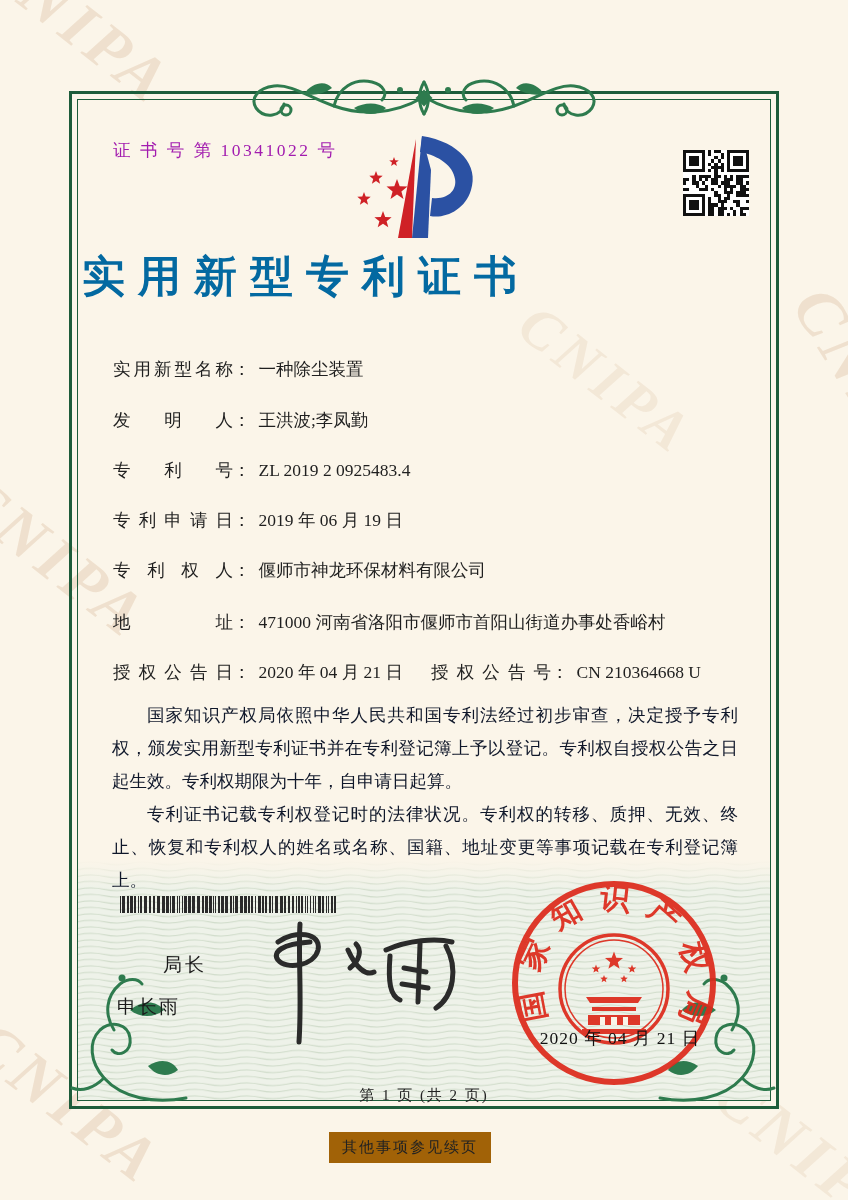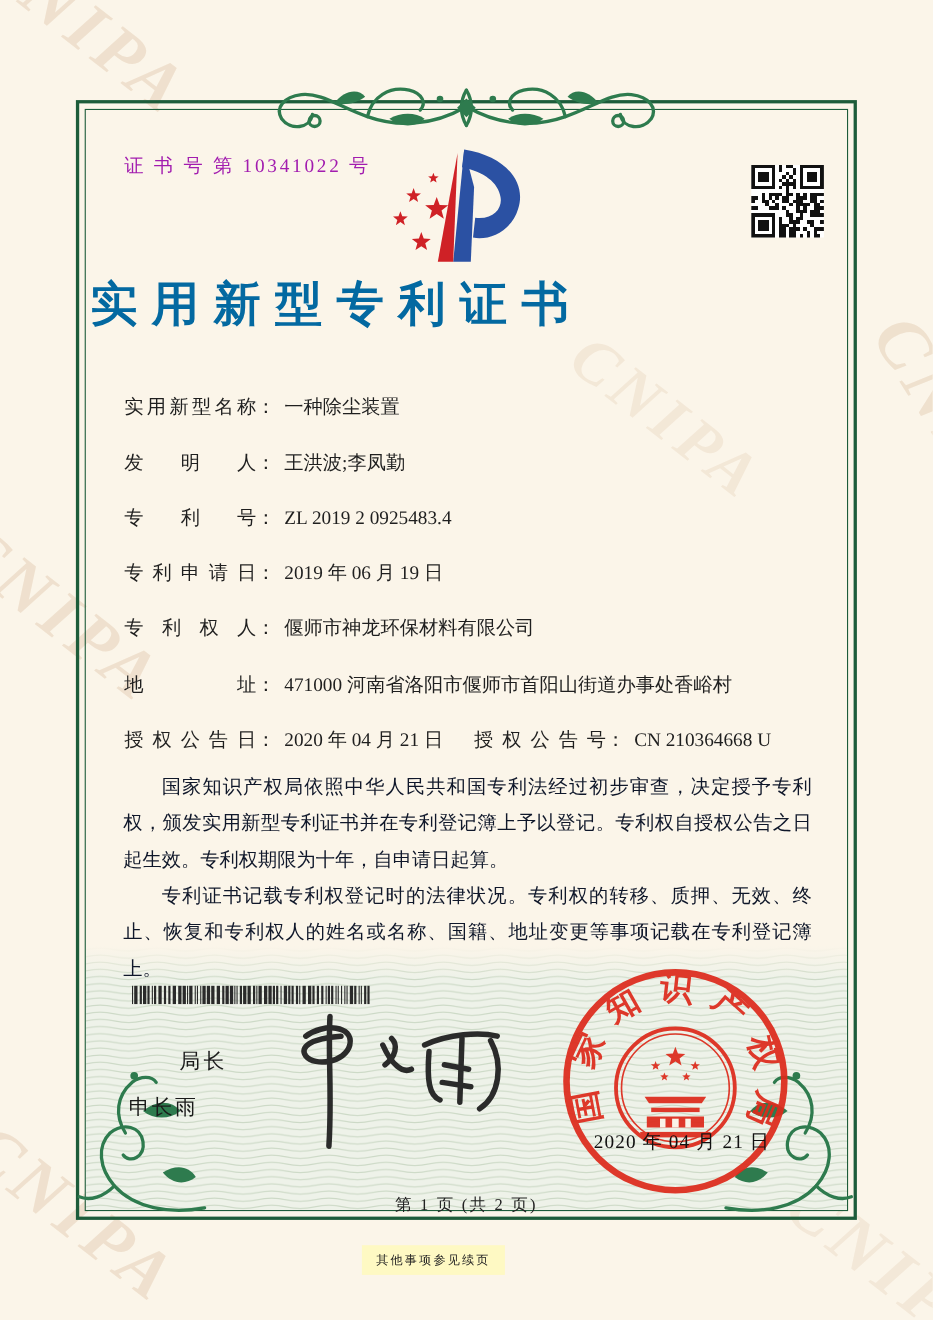--- a/index.html
+++ b/index.html
@@ -48,21 +48,21 @@
   .signer-title{position:absolute;left:117px;top:952px;font-size:19px;letter-spacing:3px;color:#1a1a1a;z-index:4;margin-left:46px;}
   .signer-name{position:absolute;left:117px;top:994px;font-size:19px;letter-spacing:2px;color:#1a1a1a;z-index:4;}
   .signature{position:absolute;left:238px;top:916px;z-index:5;}
 
   .seal{position:absolute;left:508px;top:877px;z-index:5;}
   .sealdate{position:absolute;left:520px;top:1026px;width:200px;text-align:center;font-size:17.5px;
             letter-spacing:1px;color:#111;z-index:6;}
 
   .pfooter{position:absolute;left:69px;top:1086px;width:710px;text-align:center;font-size:15px;
            letter-spacing:2px;color:#222;z-index:6;}
-  .contnote{position:absolute;left:329px;top:1132px;background:#fef9c3;padding:6px 13px;font-size:11px;
+  .contnote{position:absolute;left:329px;top:1132px;background:#a16207;padding:6px 13px;font-size:15px;
             letter-spacing:2px;color:#222;z-index:6;}
 </style>
 </head>
 <body>
 
 <div class="page">
 
   <div class="wm wm1">CNIPA</div>
   <div class="wm wm2 f">CNIPA</div>
   <div class="wm wm3">CNIPA</div>

